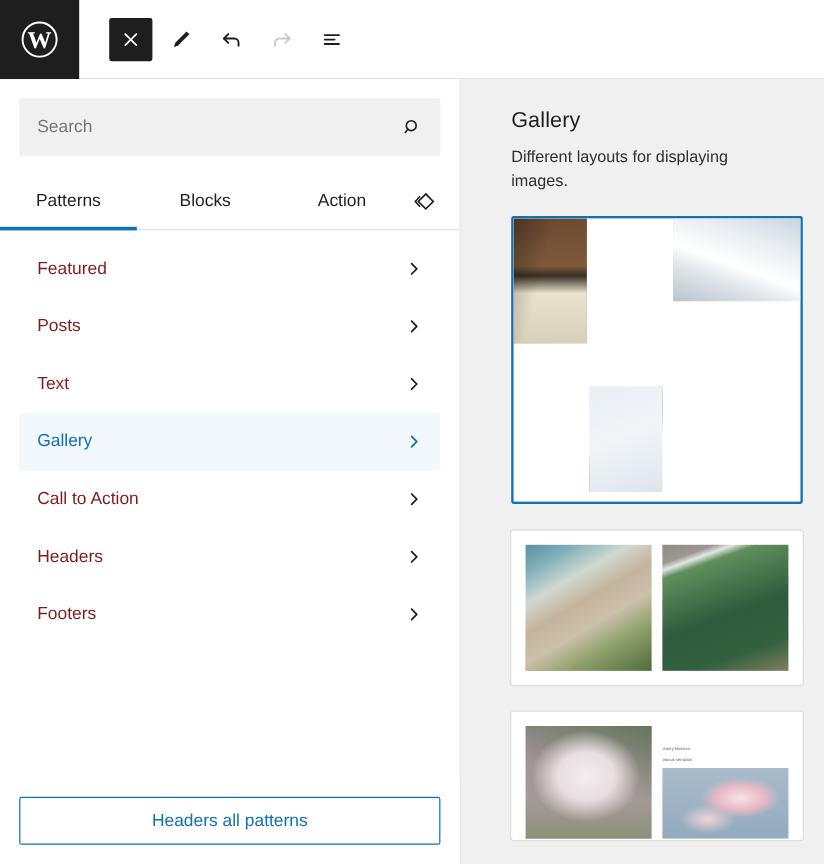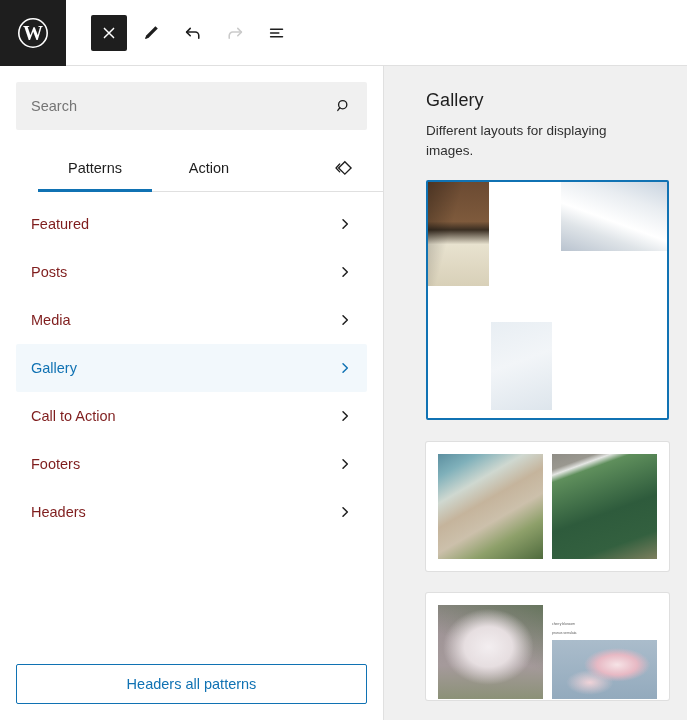--- a/index.html
+++ b/index.html
@@ -107,21 +107,20 @@
 
   
   .tabs-row {
     display: flex;
     align-items: center;
     height: 48px;
     margin-top: 14px;
     padding: 0 16px 0 0;
     position: relative;
     border-bottom: 1px solid #e0e0e0;
-    margin-left: 38px;
   }
   .tabs {
     display: flex;
     align-items: stretch;
     flex: 1 1 auto;
     height: 100%;
   }
   .tab {
     position: relative;
     display: flex;
@@ -393,20 +392,21 @@
               <circle cx="11" cy="10.4" r="5.2" fill="none" stroke="#1e1e1e" stroke-width="1.7"></circle>
               <path d="M7.4 14.2 L4.8 17.6" stroke="#1e1e1e" stroke-width="1.7" stroke-linecap="round"></path>
             </svg>
           </span>
         </div>
       </div>
 
       <div class="tabs-row">
         <div class="tabs">
           <button class="tab active">Patterns</button>
+          <button class="tab">Blocks</button>
           <button class="tab">Action</button>
         </div>
         <button class="tab-extra-btn" title="Patterns">
           <svg width="22" height="22" viewBox="0 0 24 24" aria-hidden="true">
             <rect x="9.2" y="7.1" width="9.6" height="9.6" transform="rotate(45 14 11.9)" fill="none" stroke="#1e1e1e" stroke-width="1.5"></rect>
             <path d="M8.4 7.6 L4.4 11.9 L8.4 16.2" fill="none" stroke="#1e1e1e" stroke-width="1.5" stroke-linecap="round" stroke-linejoin="round"></path>
           </svg>
         </button>
       </div>
 
@@ -424,21 +424,21 @@
         <div class="cat-item">
           <span class="cat-label">Posts</span>
           <span class="chev">
             <svg width="16" height="16" viewBox="0 0 24 24" aria-hidden="true">
                 <path d="M9 5.5 L15.5 12 L9 18.5" fill="none" stroke="currentColor" stroke-width="2.2" stroke-linecap="round" stroke-linejoin="round"></path>
               </svg>
           </span>
         </div>
 
         <div class="cat-item">
-          <span class="cat-label">Media</span>
+          <span class="cat-label">Text</span>
           <span class="chev">
             <svg width="16" height="16" viewBox="0 0 24 24" aria-hidden="true">
                 <path d="M9 5.5 L15.5 12 L9 18.5" fill="none" stroke="currentColor" stroke-width="2.2" stroke-linecap="round" stroke-linejoin="round"></path>
               </svg>
           </span>
         </div>
 
         <div class="cat-item selected">
           <span class="cat-label">Gallery</span>
           <span class="chev">
@@ -452,30 +452,30 @@
           <span class="cat-label">Call to Action</span>
           <span class="chev">
             <svg width="16" height="16" viewBox="0 0 24 24" aria-hidden="true">
                 <path d="M9 5.5 L15.5 12 L9 18.5" fill="none" stroke="currentColor" stroke-width="2.2" stroke-linecap="round" stroke-linejoin="round"></path>
               </svg>
           </span>
         </div>
 
 
         <div class="cat-item">
+          <span class="cat-label">Headers</span>
+          <span class="chev">
+            <svg width="16" height="16" viewBox="0 0 24 24" aria-hidden="true">
+                <path d="M9 5.5 L15.5 12 L9 18.5" fill="none" stroke="currentColor" stroke-width="2.2" stroke-linecap="round" stroke-linejoin="round"></path>
+              </svg>
+          </span>
+        </div>
+
+        <div class="cat-item">
           <span class="cat-label">Footers</span>
-          <span class="chev">
-            <svg width="16" height="16" viewBox="0 0 24 24" aria-hidden="true">
-                <path d="M9 5.5 L15.5 12 L9 18.5" fill="none" stroke="currentColor" stroke-width="2.2" stroke-linecap="round" stroke-linejoin="round"></path>
-              </svg>
-          </span>
-        </div>
-
-        <div class="cat-item">
-          <span class="cat-label">Headers</span>
           <span class="chev">
             <svg width="16" height="16" viewBox="0 0 24 24" aria-hidden="true">
                 <path d="M9 5.5 L15.5 12 L9 18.5" fill="none" stroke="currentColor" stroke-width="2.2" stroke-linecap="round" stroke-linejoin="round"></path>
               </svg>
           </span>
         </div>
 
       </div>
 
       <div class="explore-wrap">

